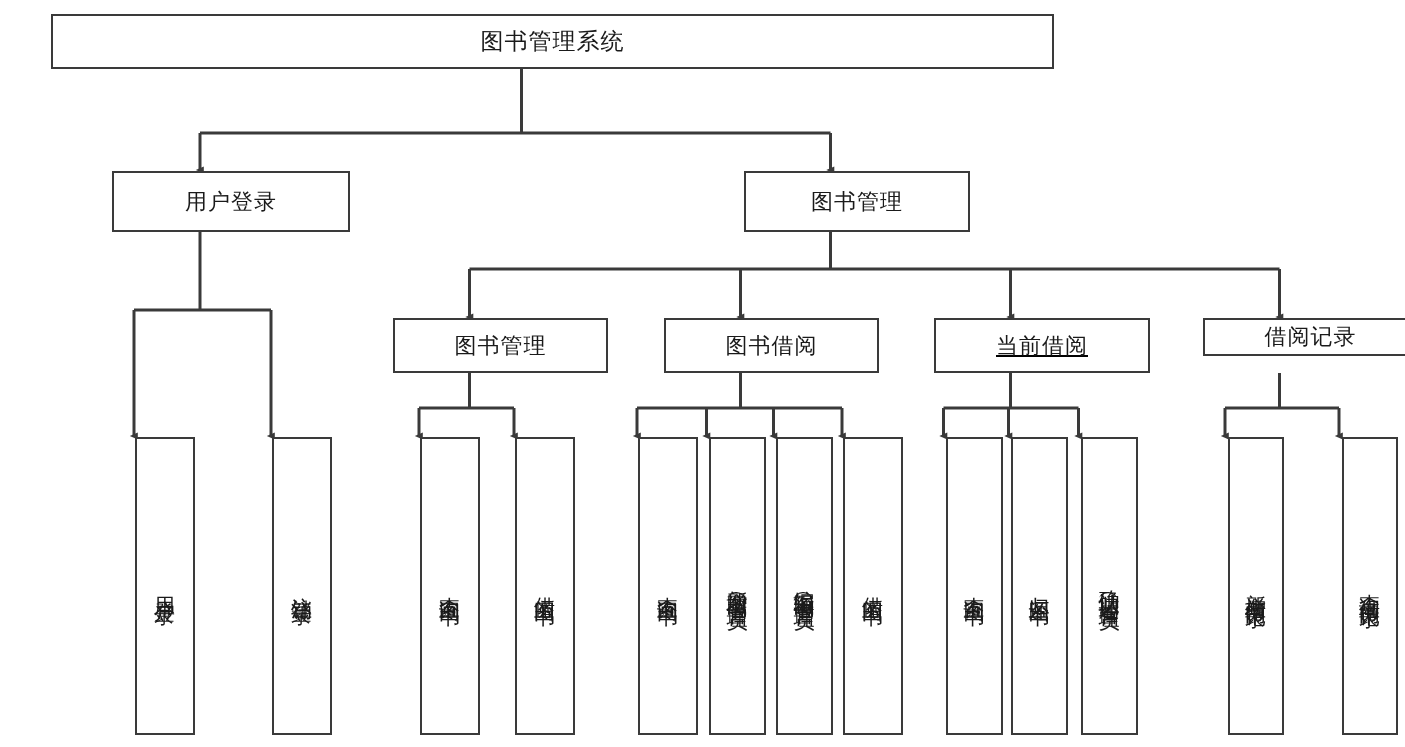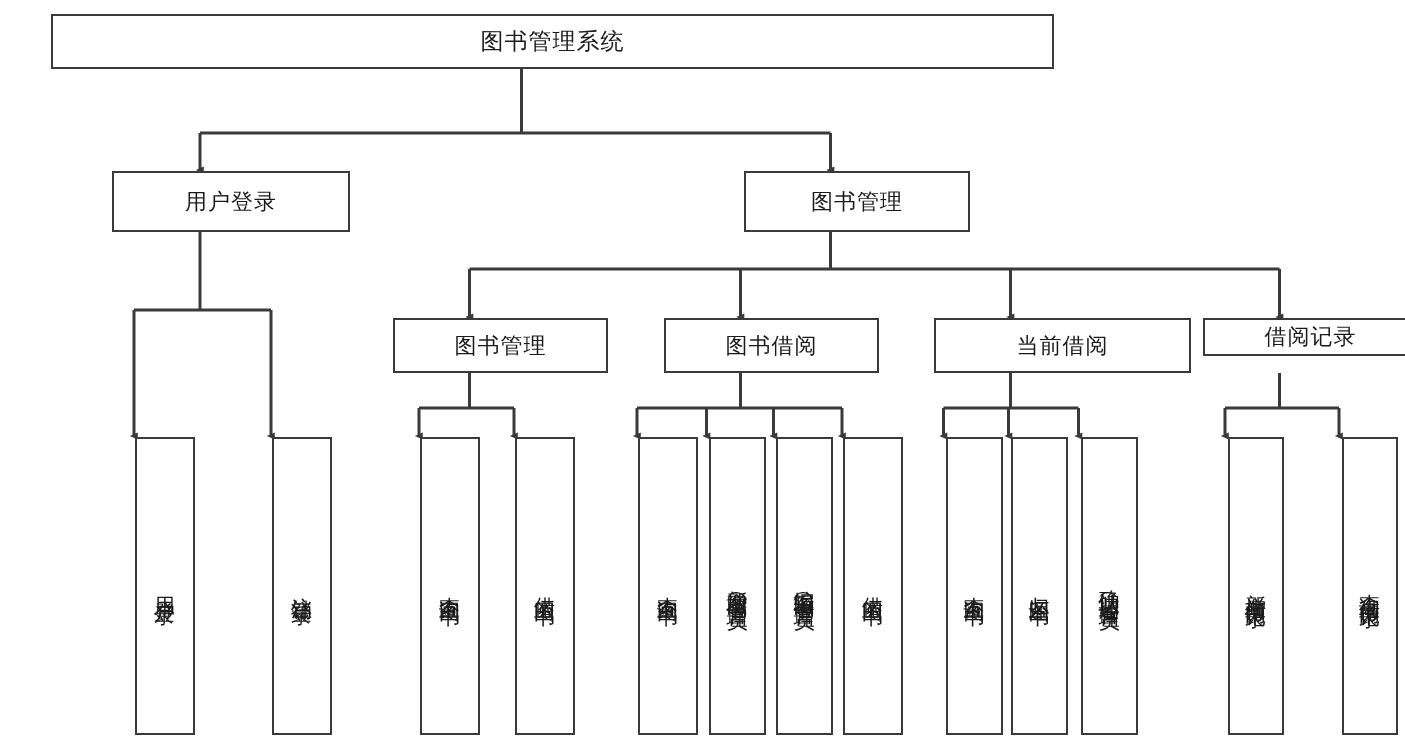--- a/index.html
+++ b/index.html
@@ -120,21 +120,21 @@
       </div>
       <div class="node horizontal" style="left: 713px; top: 171px; width: 226px; height: 61px;">
         <div class="node-label">图书管理</div>
       </div>
       <div class="node horizontal" style="left: 362px; top: 318px; width: 215px; height: 55px;">
         <div class="node-label">图书管理</div>
       </div>
       <div class="node horizontal" style="left: 633px; top: 318px; width: 215px; height: 55px;">
         <div class="node-label">图书借阅</div>
       </div>
-      <div class="node horizontal" style="left: 903px; top: 318px; width: 257px; height: 55px;">
+      <div class="node horizontal" style="left: 903px; top: 318px; width: 216px; height: 55px; text-decoration: underline;">
         <div class="node-label">当前借阅</div>
       </div>
       <div class="node horizontal" style="left: 1172px; top: 318px; width: 215px; height: 38px;">
         <div class="node-label">借阅记录</div>
       </div>
       <div class="node vertical" style="left: 104px; top: 437px; width: 60px; height: 298px;">
         <div class="node-label">用户登录</div>
       </div>
       <div class="node vertical" style="left: 241px; top: 437px; width: 60px; height: 298px;">
         <div class="node-label">注销登录</div>

